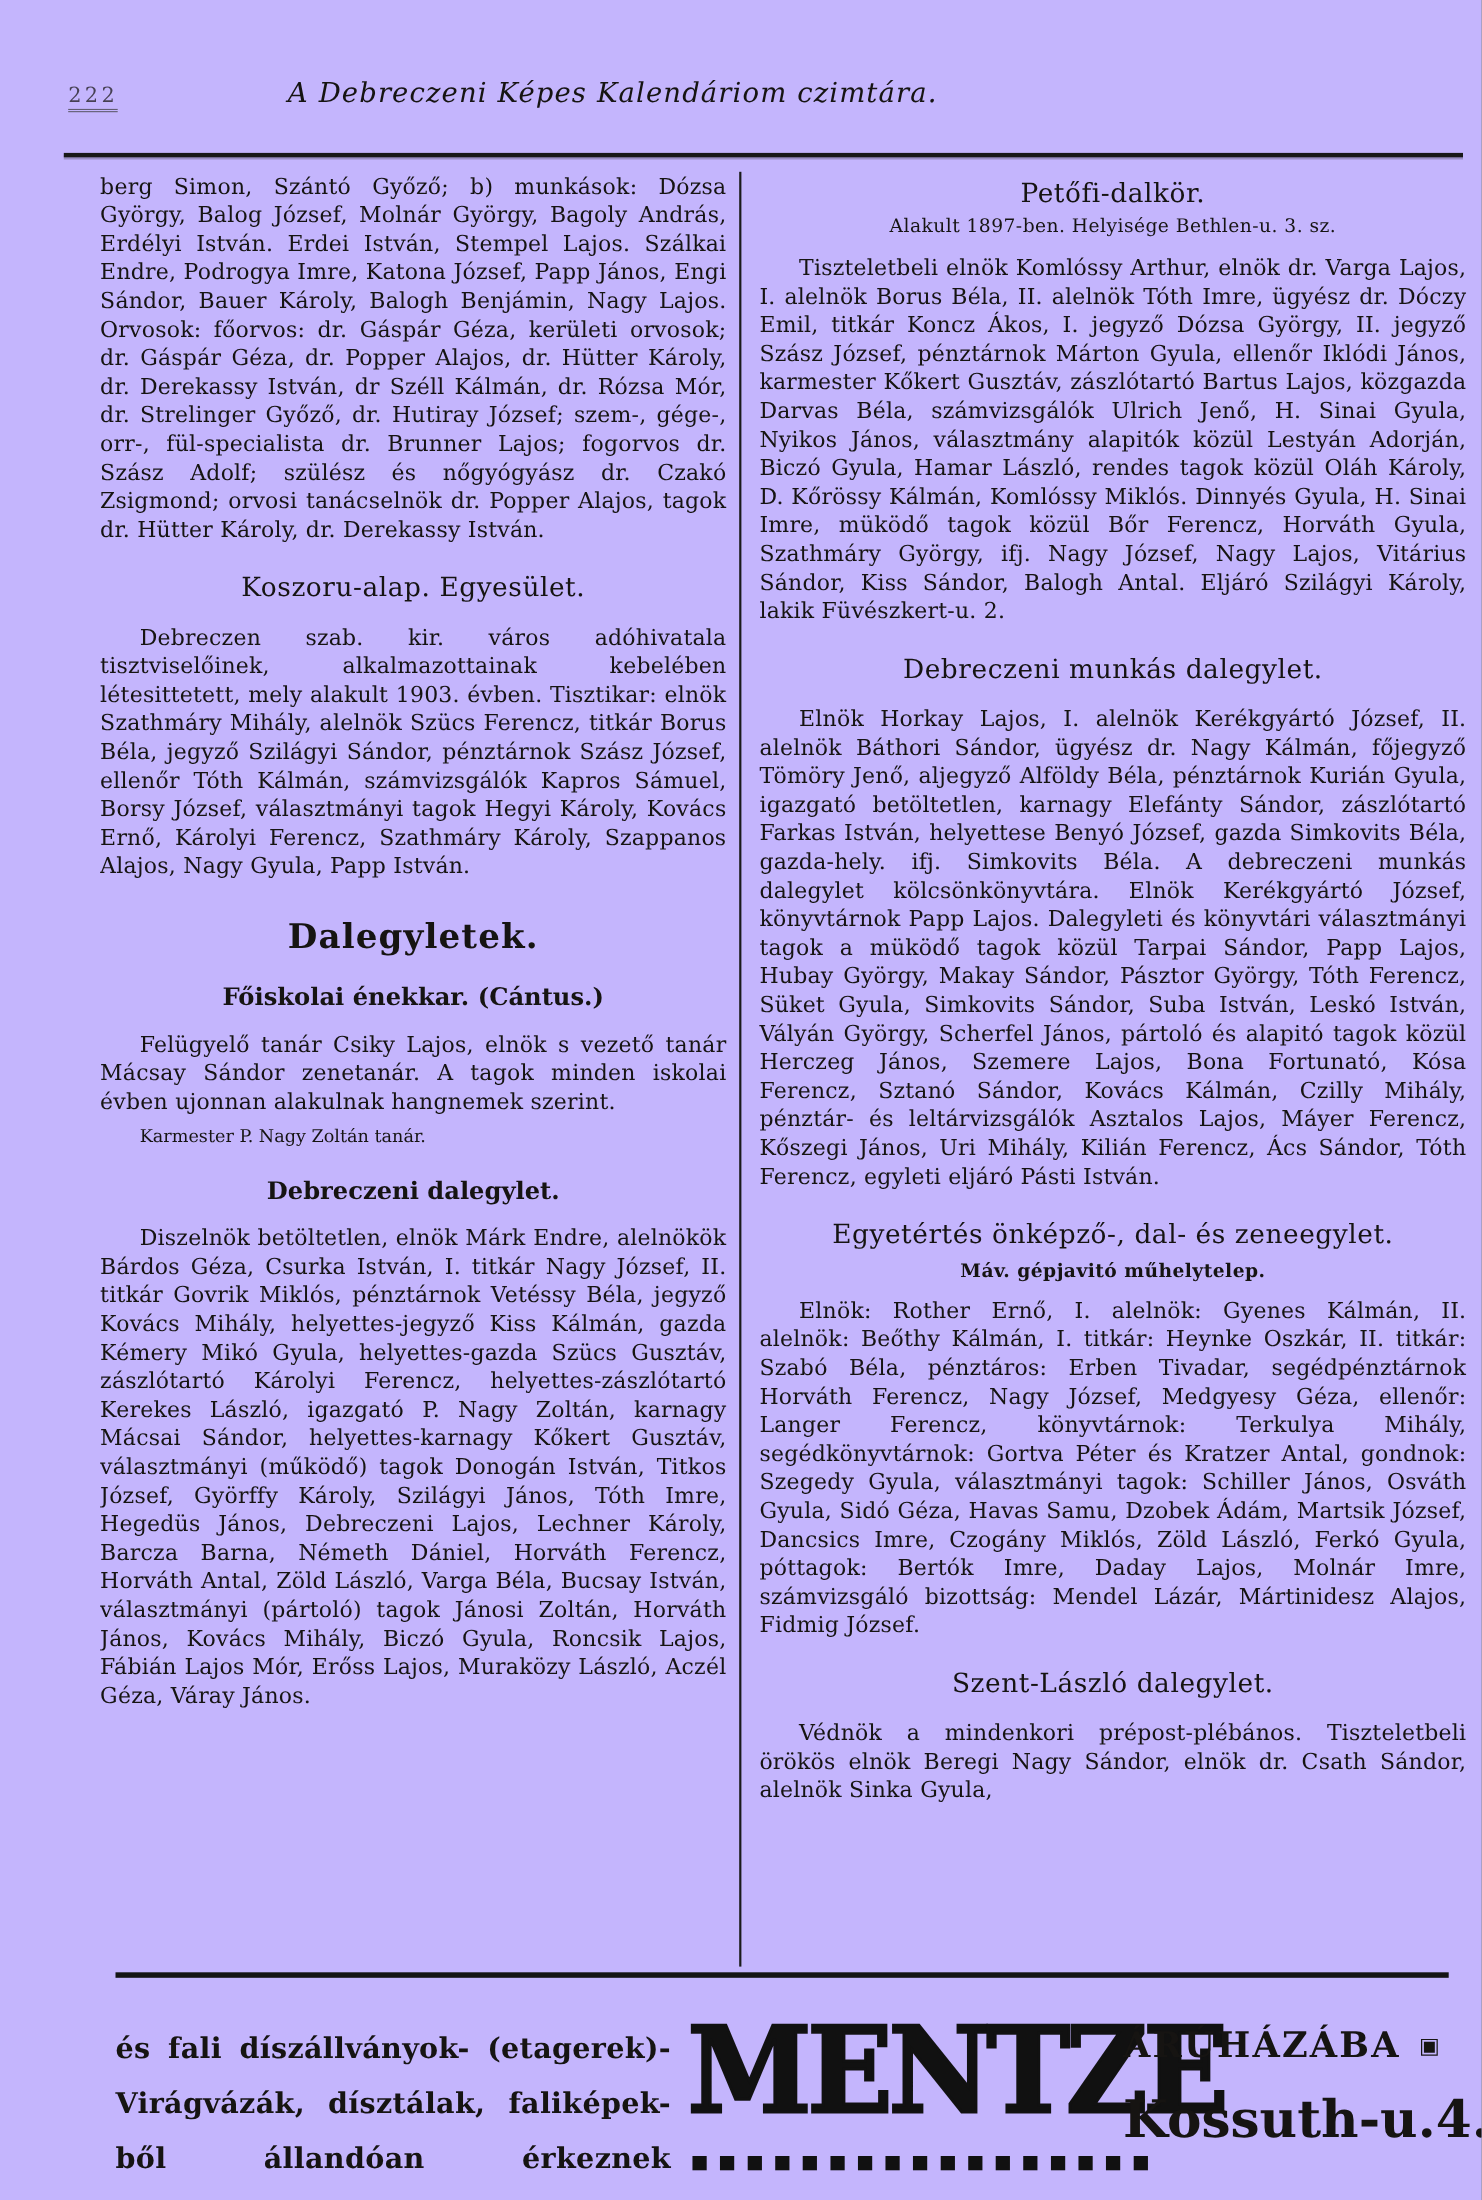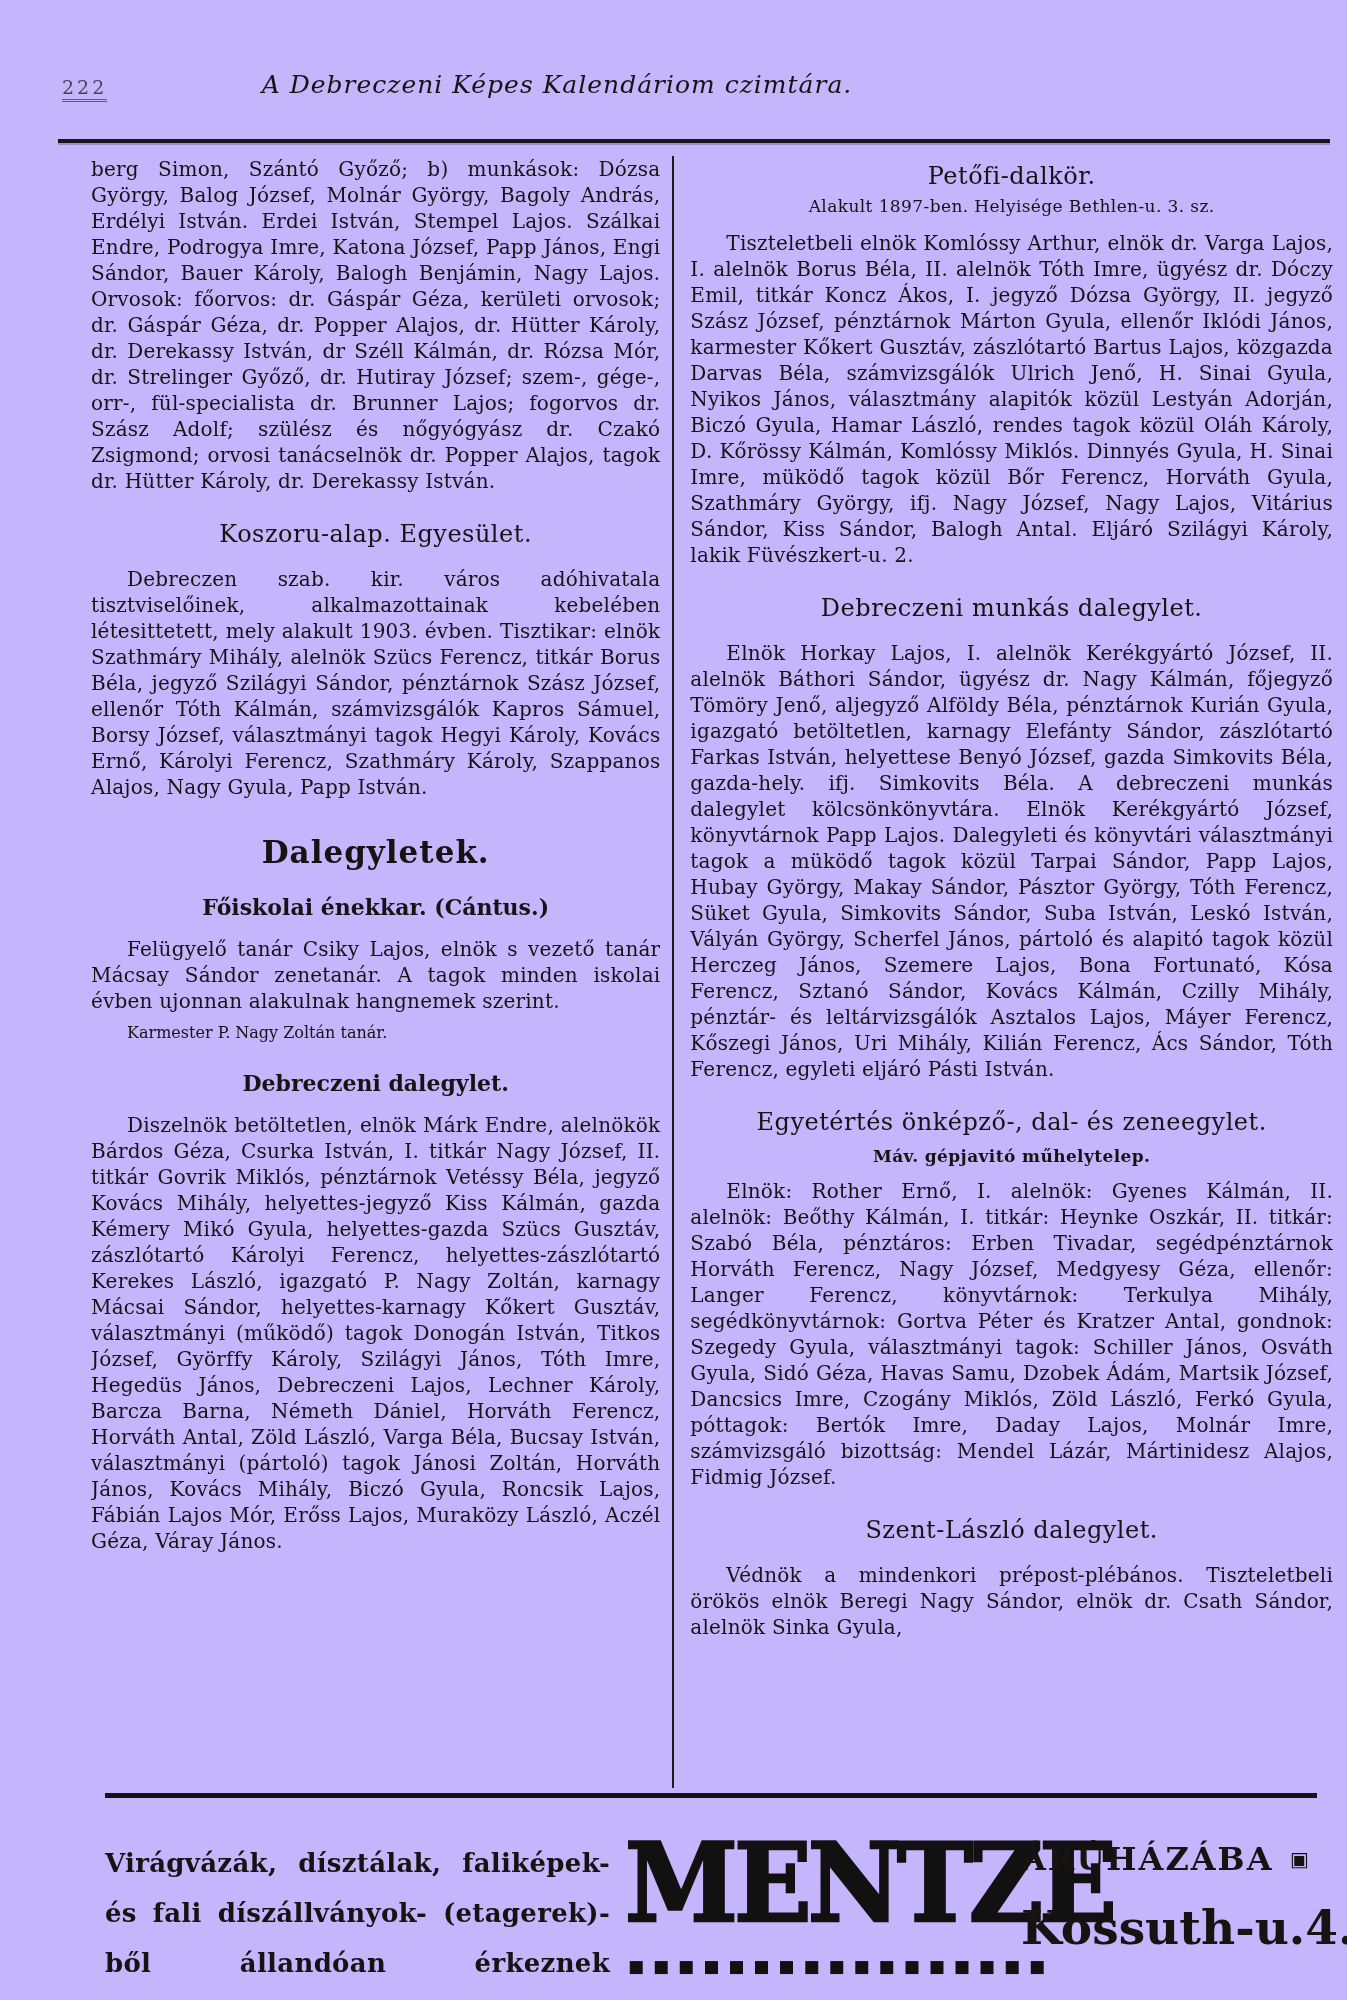--- a/index.html
+++ b/index.html
@@ -138,22 +138,22 @@
       <p class="para indent">Elnök: Rother Ernő, I. alelnök: Gyenes Kálmán, II. alelnök: Beőthy Kálmán, I. titkár: Heynke Oszkár, II. titkár: Szabó Béla, pénztáros: Erben Tivadar, segédpénztárnok Horváth Ferencz, Nagy József, Medgyesy Géza, ellenőr: Langer Ferencz, könyvtárnok: Terkulya Mihály, segédkönyvtárnok: Gortva Péter és Kratzer Antal, gondnok: Szegedy Gyula, választmányi tagok: Schiller János, Osváth Gyula, Sidó Géza, Havas Samu, Dzobek Ádám, Martsik József, Dancsics Imre, Czogány Miklós, Zöld László, Ferkó Gyula, póttagok: Bertók Imre, Daday Lajos, Molnár Imre, számvizsgáló bizottság: Mendel Lázár, Mártinidesz Alajos, Fidmig József.</p>
       <div class="h-section">Szent-László dalegylet.</div>
       <p class="para indent">Védnök a mindenkori prépost-plébános. Tiszteletbeli örökös elnök Beregi Nagy Sándor, elnök dr. Csath Sándor, alelnök Sinka Gyula,</p>
     </div>
 
   </div>
 
   <div class="bottom-rule"></div>
   <div class="ad">
     <div class="ad-promo">
+      <div class="promo-line">és fali díszállványok- (etagerek)-</div>
       <div class="promo-line">Virágvázák, dísztálak, faliképek-</div>
-      <div class="promo-line">és fali díszállványok- (etagerek)-</div>
       <div class="promo-line">ből állandóan érkeznek ujdonságok</div>
     </div>
     <div class="ad-brand">MENTZE</div>
     <div class="ad-squares">■■■■■■■■■■■■■■■■■</div>
     <div class="ad-right">
       <div class="ad-store-row">
         <span>ÁRÚHÁZÁBA</span>
         <span class="square-bullet">▣</span>
       </div>
       <div class="ad-address">Kossuth-u.4.</div>

